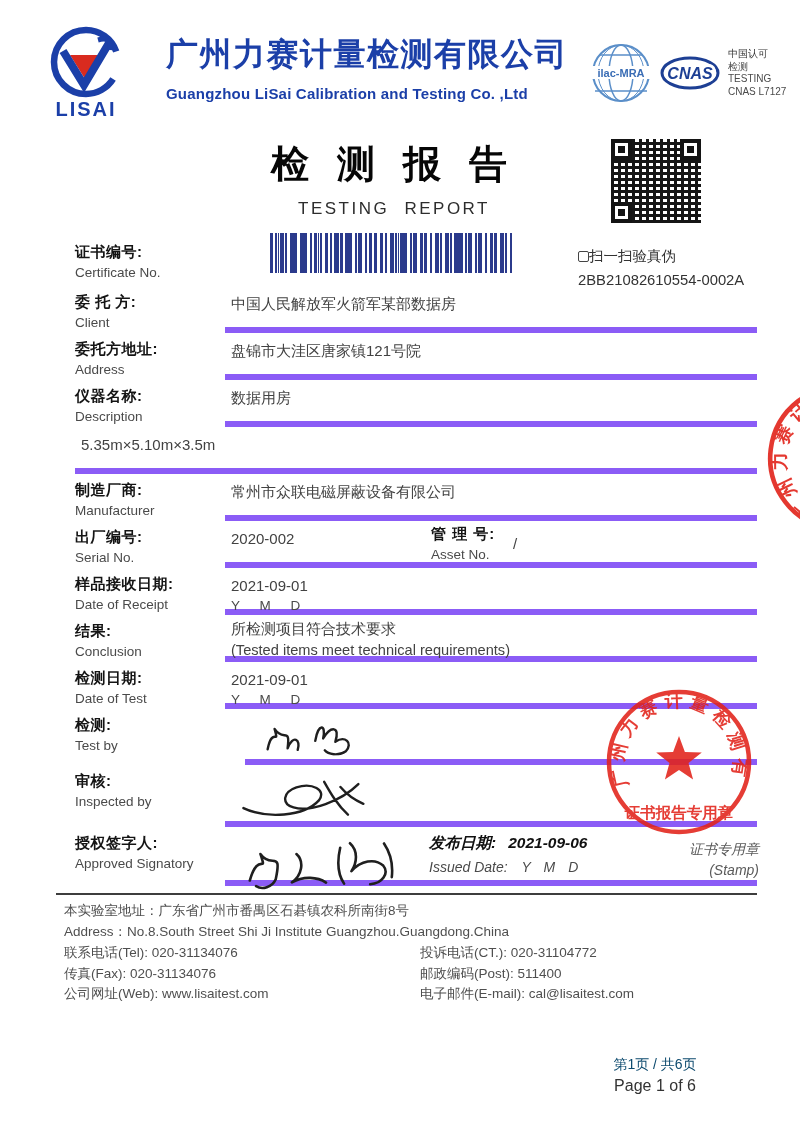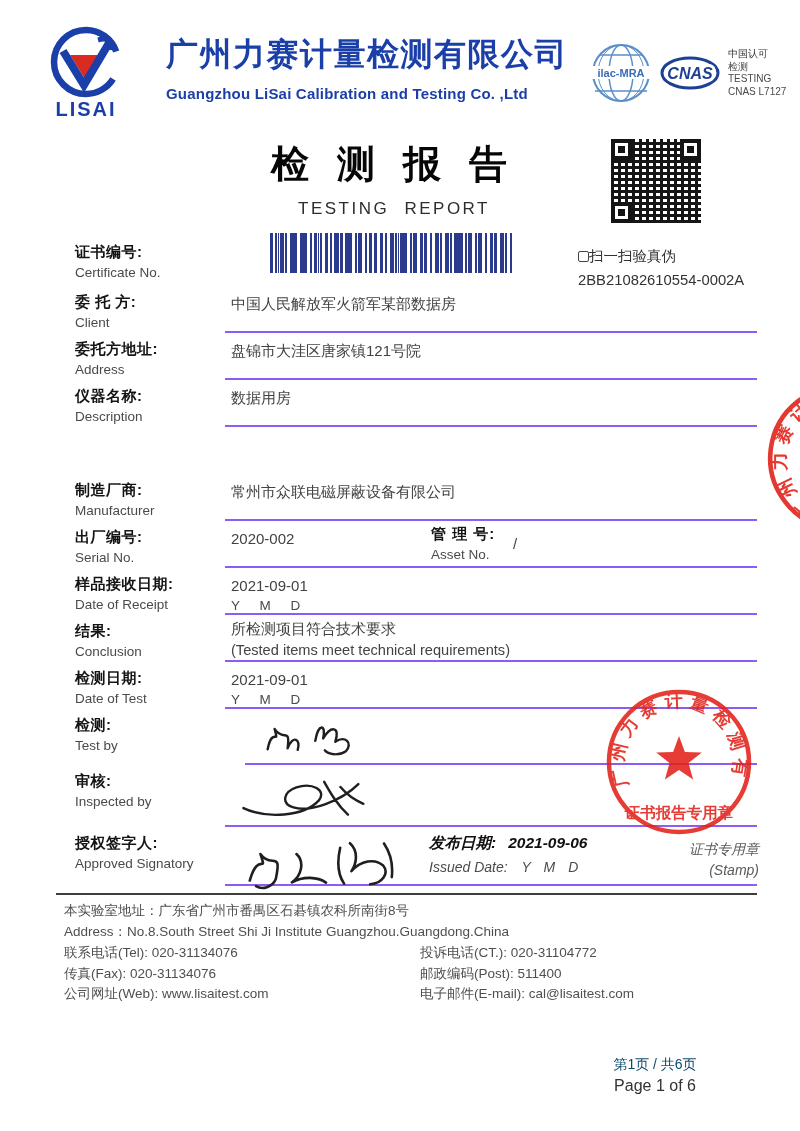--- a/index.html
+++ b/index.html
@@ -42,21 +42,21 @@
   .verify { position:absolute; left:578px; top:247px; width:180px; }
   .verify-l1 { display:flex; align-items:center; font-size:14.5px; color:#333; }
   .scan-square { display:inline-block; width:11px; height:11px; border:1.5px solid #444; border-radius:2px; }
   .verify-l2 { margin-top:6px; font-size:14.8px; color:#333; }
 
   
   .fields { position:absolute; left:75px; top:286px; width:682px; }
   .frow { display:flex; }
   .h47 { height:47px; } .h56 { height:56px;gap:20px; } .h62 { height:62px; } .h59 { height:59px; }
   .flabel { flex:0 0 150px; padding-top:7px; }
-  .fval { flex:1; border-bottom:2px solid #8b5cf6; padding:9px 0 0 6px; position:relative;
+  .fval { flex:1; border-bottom:6px solid #8b5cf6; padding:9px 0 0 6px; position:relative;
           font-size:15px; color:#424242; }
   .v { display:block; }
   .ymd { font-size:13.5px; color:#4a4a4a; margin-top:4px; word-spacing:16px; }
   .sub2 { font-size:14.6px; color:#424242; margin-top:3px; }
   .asset { position:absolute; left:206px; top:4px; }
   .asset .lcn { letter-spacing:1px; }
   .asset-val { position:absolute; left:288px; top:14px; font-size:15px; color:#424242; }
   .issued { position:absolute; left:204px; top:6px; }
   .issued-l1 { font-size:15.5px; font-weight:700; color:#101010; }
   .issued-l1 .gap { display:inline-block; width:12px; }
@@ -175,20 +175,23 @@
       <div class="flabel">
         <div class="lcn">仪器名称:</div>
         <div class="len">Description</div>
       </div>
       <div class="fval">
           <span class="v">数据用房</span>
         </div>
     </div>
 
     <div class="frow h47">
+      <div class="fval">
+          <span class="v">5.35m×5.10m×3.5m</span>
+        </div>
     </div>
 
     <div class="frow h47">
       <div class="flabel">
         <div class="lcn">制造厂商:</div>
         <div class="len">Manufacturer</div>
       </div>
       <div class="fval">
           <span class="v">常州市众联电磁屏蔽设备有限公司</span>
         </div>

